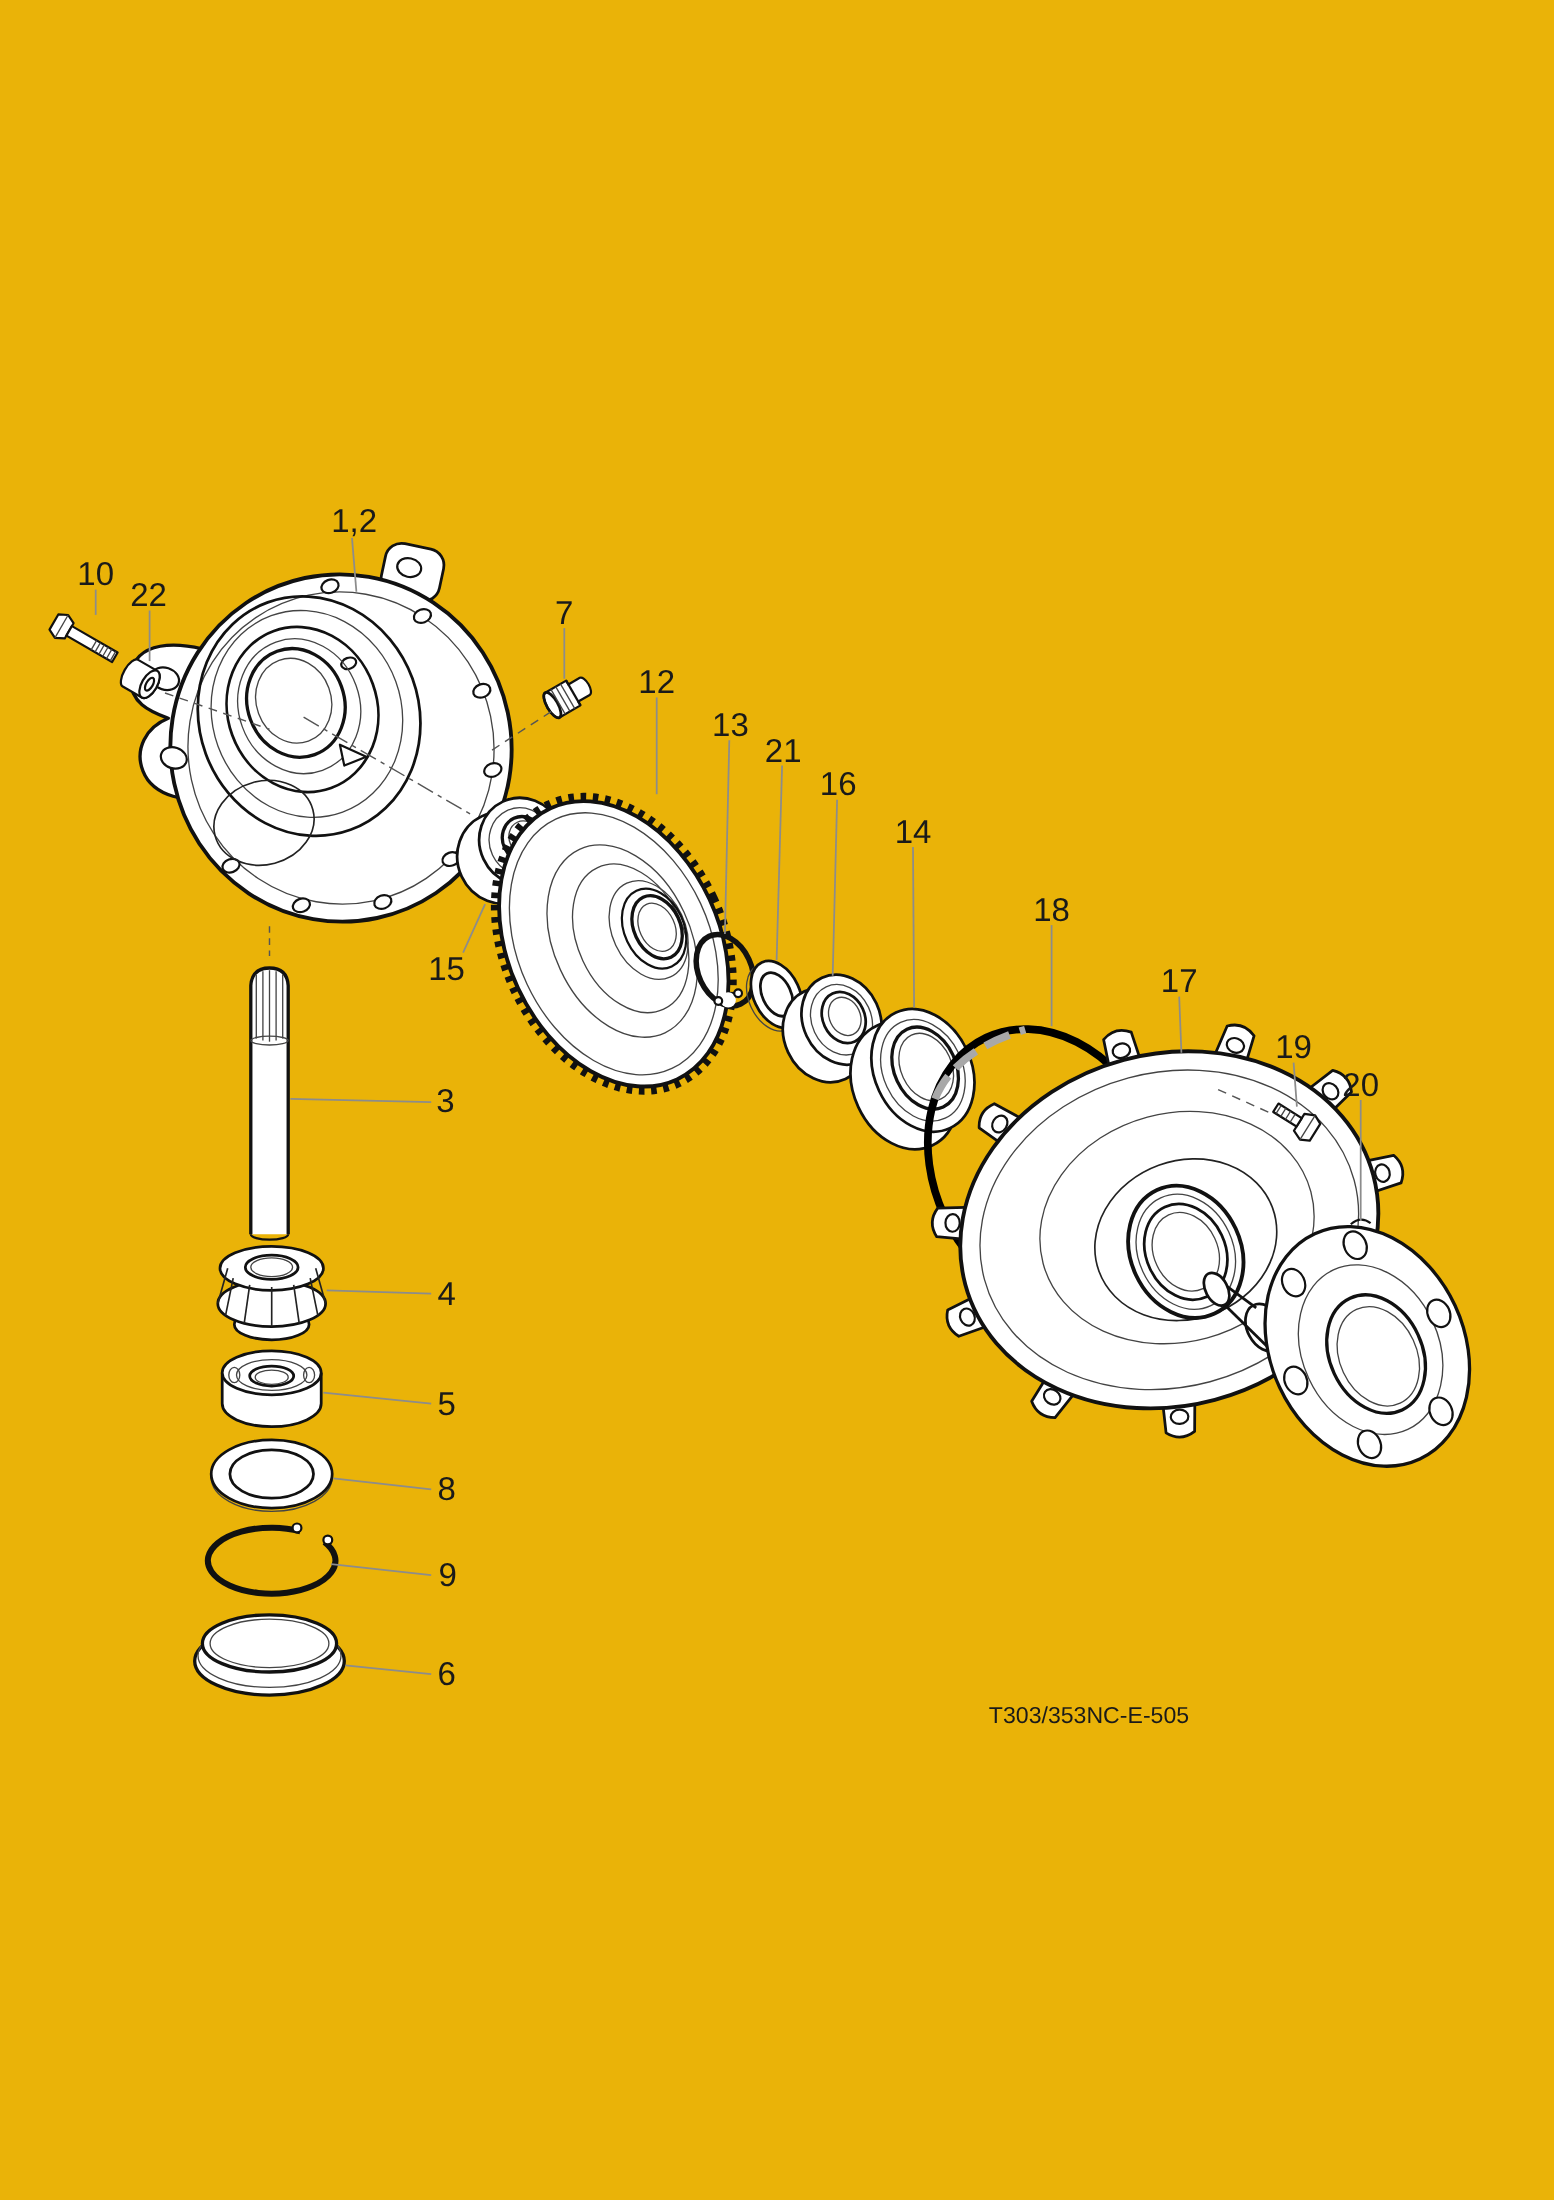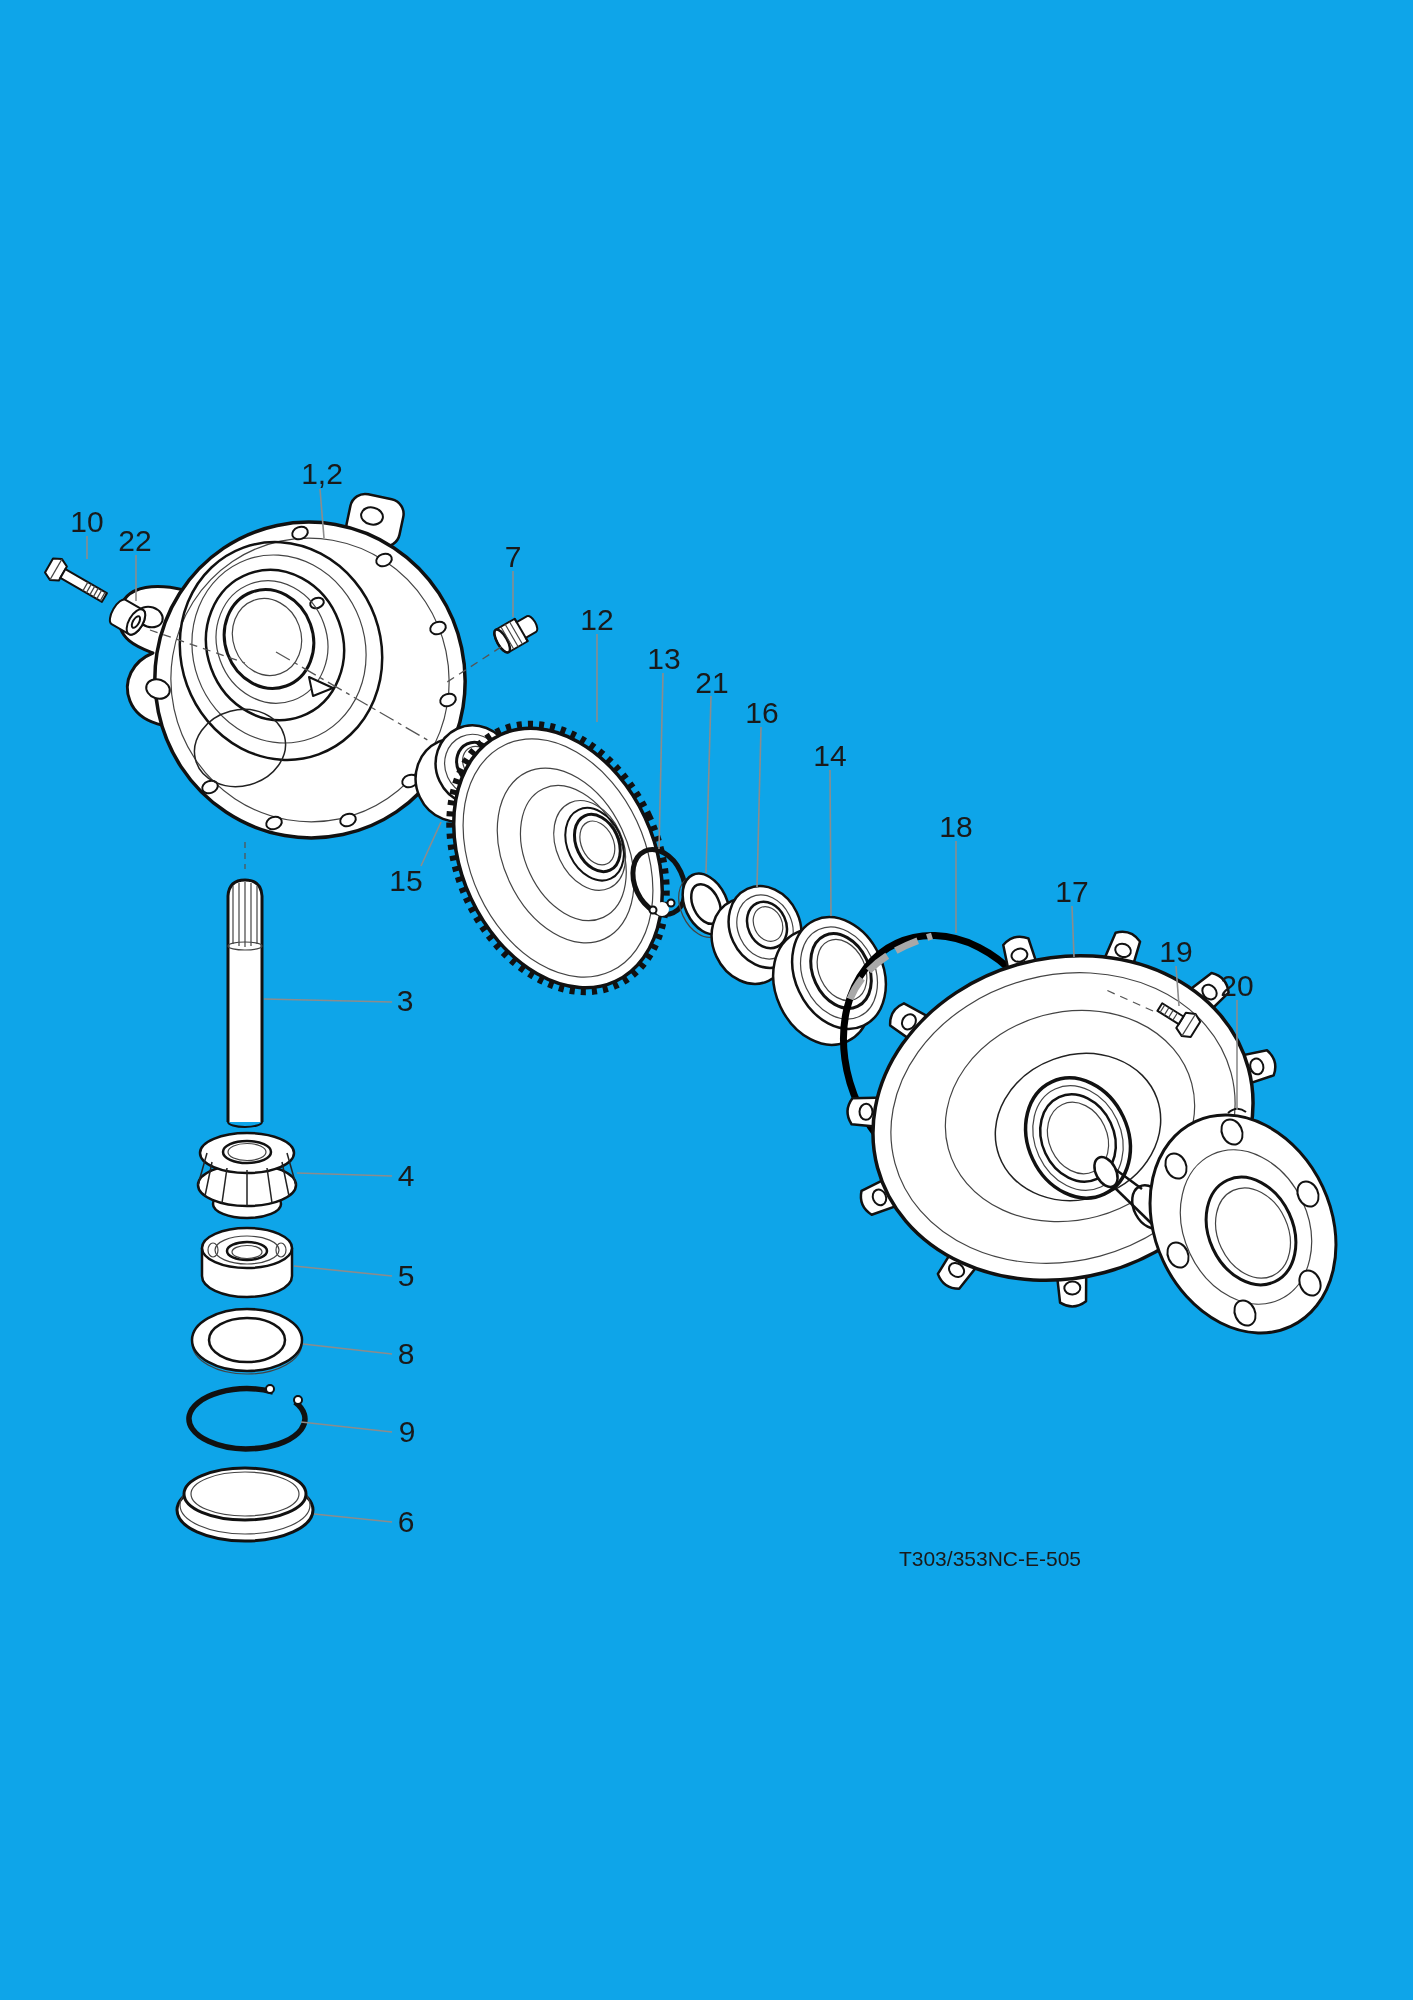--- a/index.html
+++ b/index.html
@@ -1,16 +1,16 @@
 <!DOCTYPE html>
 <html><head>
 <meta charset="utf-8">
 <style>
   html,body{margin:0;padding:0;background:#ffffff;}
-  #page{position:relative;width:1413px;height:2000px;background:#0ea5e9;outline:1px solid #cccccc;overflow:hidden;font-family:"Liberation Sans",sans-serif;}
+  #page{position:relative;width:1413px;height:2000px;background:#eab308;outline:1px solid #cccccc;overflow:hidden;font-family:"Liberation Sans",sans-serif;}
   svg{display:block;}
   .s3   {stroke:#111;stroke-width:3;fill:#fff;stroke-linejoin:round;}
   .s35f {stroke:#111;stroke-width:3.5;fill:#fff;stroke-linejoin:round;}
   .s25  {stroke:#111;stroke-width:2.5;fill:#fff;stroke-linejoin:round;}
   .f2   {stroke:#111;stroke-width:2;fill:#fff;stroke-linejoin:round;}
   .n35  {stroke:#111;stroke-width:3.5;fill:none;}
   .n3   {stroke:#111;stroke-width:3;fill:none;}
   .n25  {stroke:#111;stroke-width:2.5;fill:none;}
   .n2   {stroke:#111;stroke-width:2;fill:none;}
   .m    {stroke:#222;stroke-width:1.5;fill:none;}

